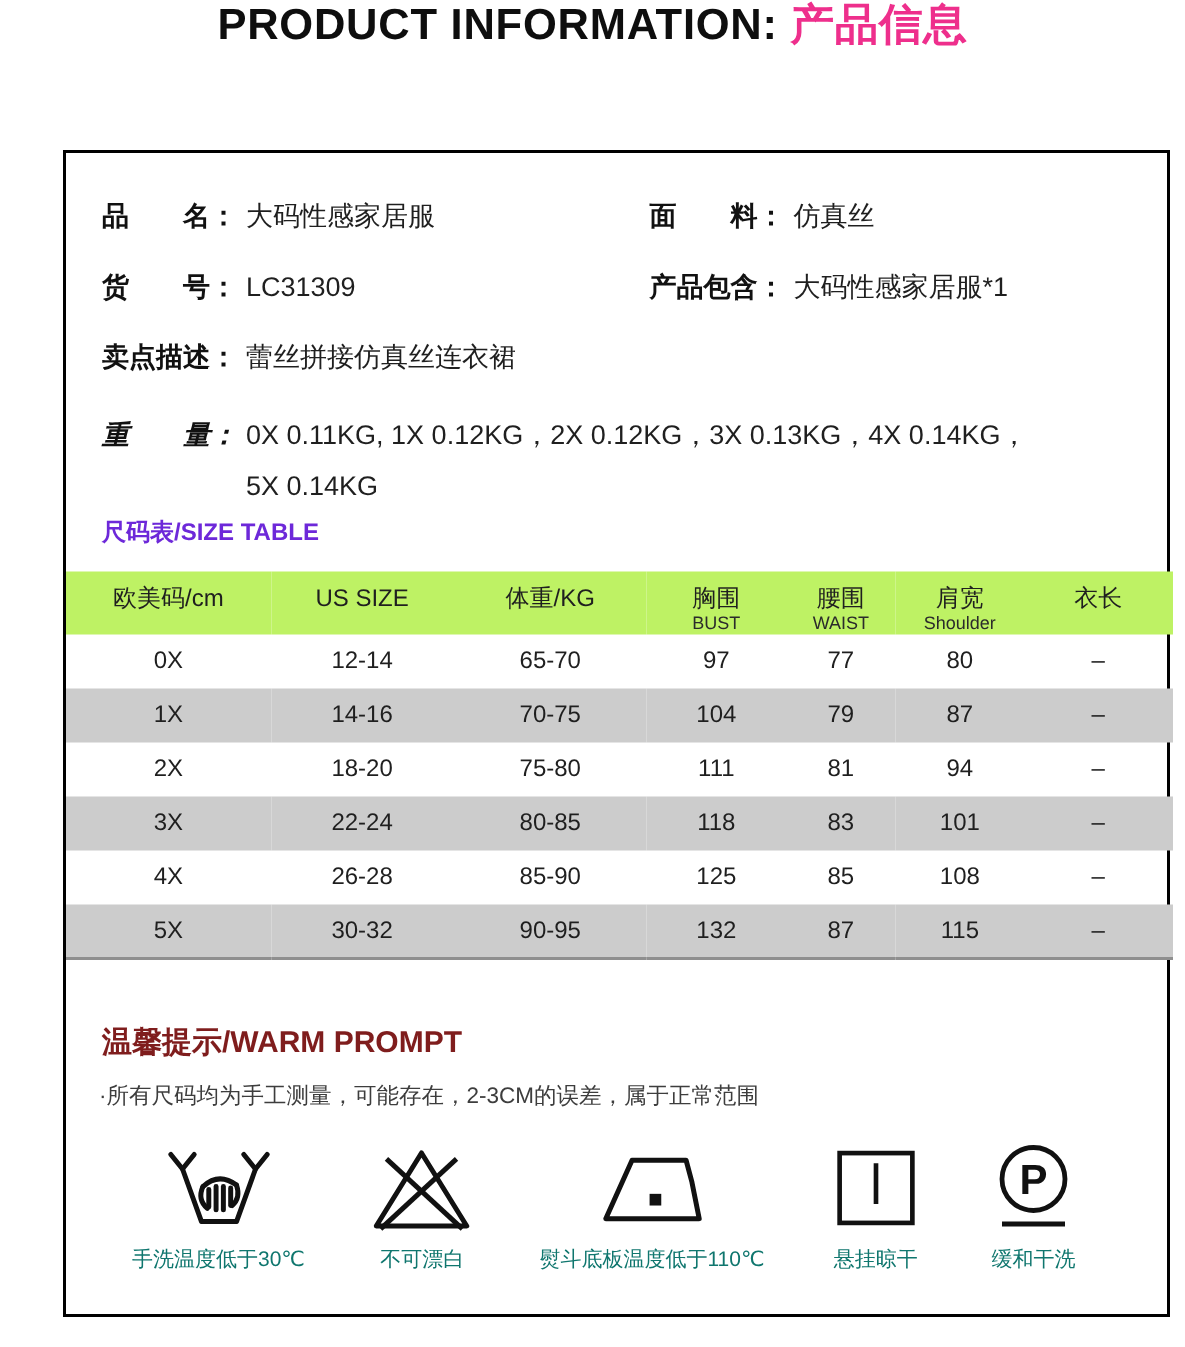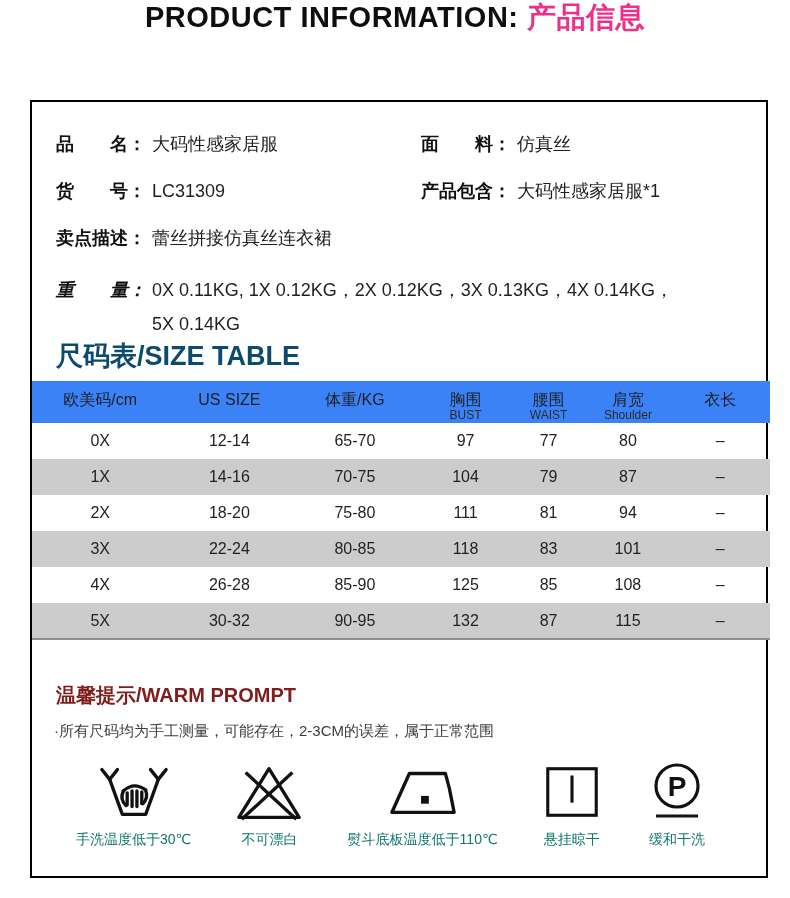--- a/index.html
+++ b/index.html
@@ -10,42 +10,42 @@
     color:#222; position:relative; overflow:hidden;
   }
   .title {
     text-align:center;
     font-size:29px; font-weight:700; color:#0e0e0e; letter-spacing:.5px;
     line-height:34px;
   }
   .title .cn { color:#ee2f8c; }
 
   .box {
-    position:absolute; left:30px; top:100px;
+    position:absolute; left:42px; top:100px;
     width:738px; height:778px;
     border:2px solid #000; background:#fff;
   }
 
   .info { padding:30px 24px 0 24px; }
   .info-row { display:flex; font-size:18px; line-height:24px; margin-bottom:23px; color:#1f1f1f; }
   .pair { display:flex; }
   .pair-left { width:365px; }
   .lbl { font-weight:700; white-space:pre; color:#111; }
   .val { margin-left:6px; }
   .weight-row { margin-bottom:0; }
   .weight-lines { margin-left:6px; line-height:34px; }
 
-  .size-heading { padding:2px 24px 0 24px; font-size:27px; font-weight:700; color:#0c4a6e; line-height:26px; }
+  .size-heading { padding:2px 24px 0 24px; font-size:16px; font-weight:700; color:#6d28d9; line-height:26px; }
 
   table {
     width:738px; border-collapse:collapse; table-layout:fixed;
     margin-top:12px; text-align:center; font-size:16px; color:#1f1f1f;
     border-bottom:2px solid #8f8f8f;
   }
-  thead th { background:#3b82f6; height:42px; vertical-align:top; padding-top:10px; font-weight:400; font-size:16px; line-height:17px; }
+  thead th { background:#bef264; height:42px; vertical-align:top; padding-top:10px; font-weight:400; font-size:16px; line-height:17px; }
   .th-sub { display:block; font-size:12px; line-height:14px; color:#2b2b2b; }
   tbody td { height:36px; vertical-align:middle; }
   tbody tr:nth-child(even) { background:#ccc; }
 
   .warm-heading { padding:42px 24px 0 24px; font-size:20px; font-weight:700; color:#7f1d1d; line-height:26px; }
   .warm-note { padding:15px 22px 0 22px; font-size:15px; color:#3d3d3d; line-height:16px; }
 
   .care-row { display:flex; justify-content:space-between; align-items:flex-end; padding:22px 58px 0 44px; }
   .care-item { display:flex; flex-direction:column; align-items:center; }
   .care-item svg { display:block; }

